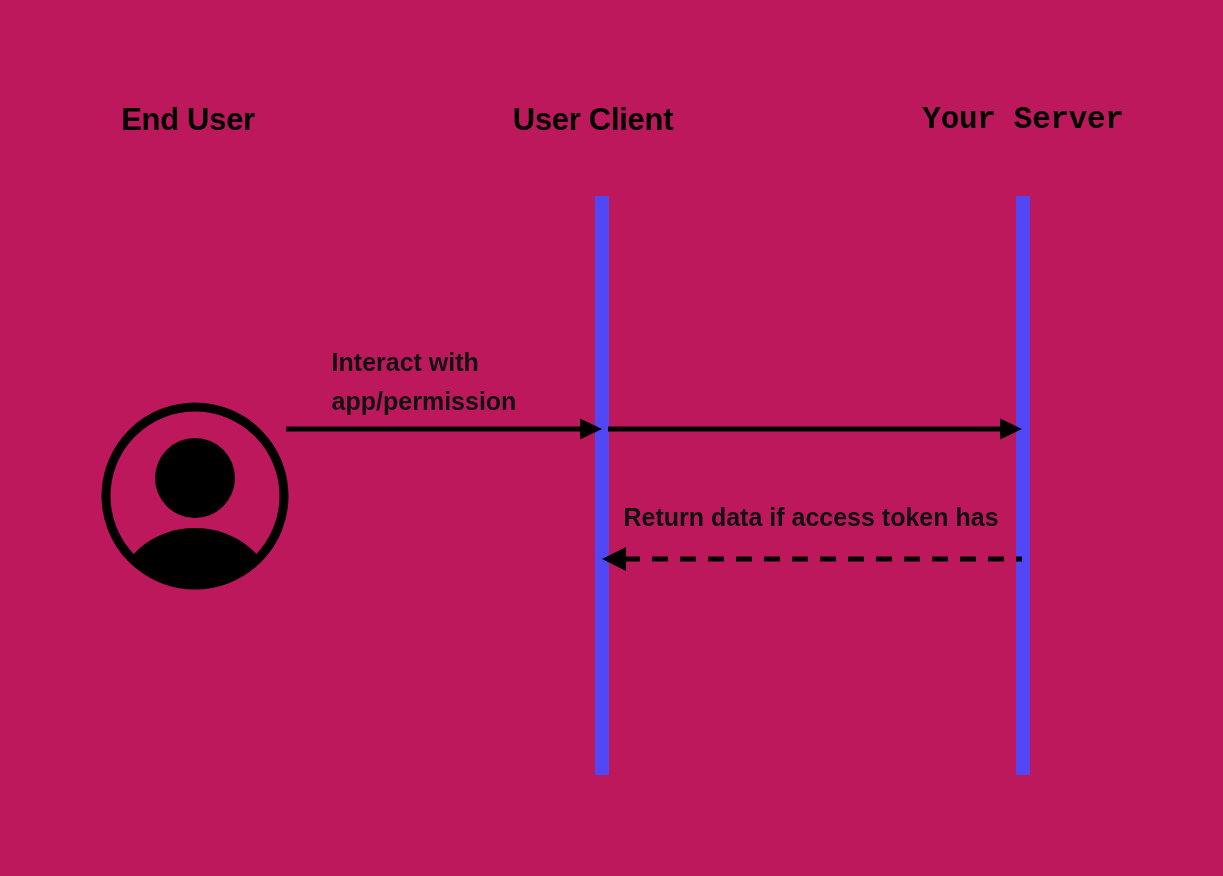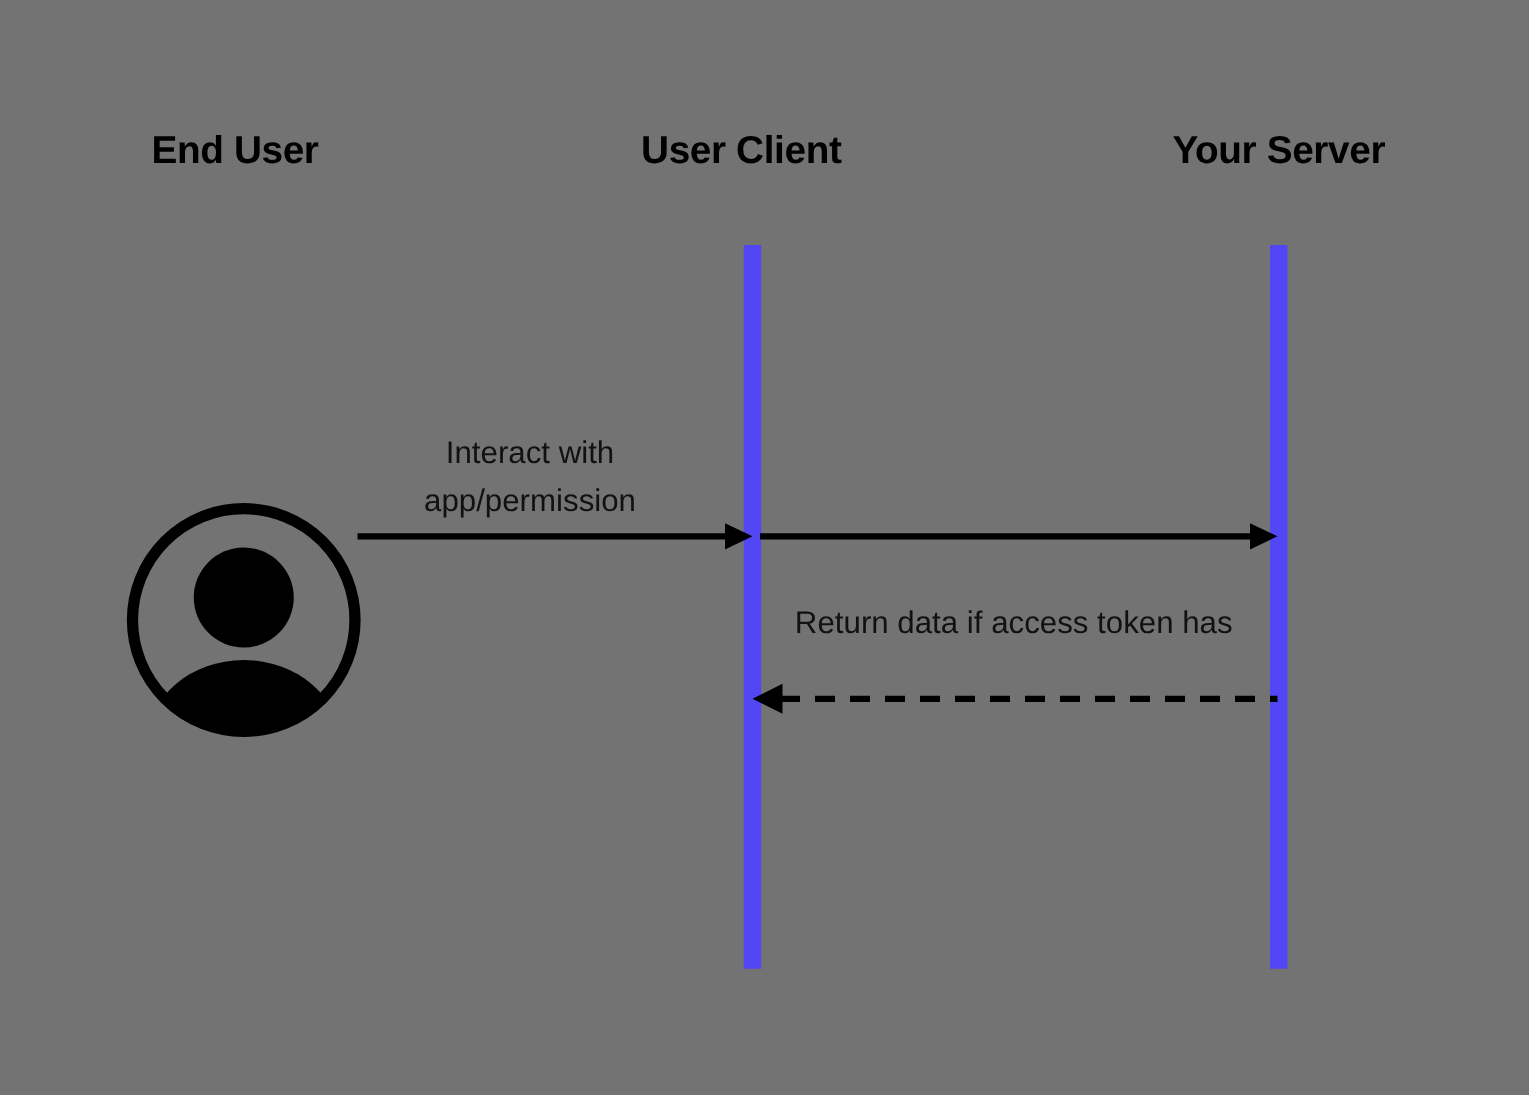--- a/index.html
+++ b/index.html
@@ -28,21 +28,21 @@
     font-size: 31px;
     line-height: 1;
     color: #000000;
     letter-spacing: -0.3px;
     text-align: center;
     white-space: nowrap;
     transform: translateX(-50%);
   }
   #hdr-end-user { left: 188px; top: 104px; }
   #hdr-your-client { left: 593px; top: 104px; }
-  #hdr-your-server { left: 1023px; top: 104px; }
+  #hdr-your-server { left: 1023px; top: 104px; font-family: Liberation Mono, monospace; }
 
   
   .lifeline {
     position: absolute;
     width: 14px;
     top: 196px;
     height: 579px;
   }
   #lifeline-client { left: 595px; }
   #lifeline-server { left: 1016px; }
@@ -54,49 +54,48 @@
     top: 400px;
     width: 192px;
     height: 192px;
   }
   #actor-end-user svg { display: block; width: 192px; height: 192px; }
 
   
   .msg-label {
     position: absolute;
     font-family: "Liberation Sans", "DejaVu Sans", sans-serif;
-    font-weight: 400;
+    font-weight: 700;
     font-size: 25px;
     line-height: 39px;
     color: #111111;
-    text-align: center;
     white-space: nowrap;
     transform: translateX(-50%);
   }
   .msg-label .line { display: block; }
 
   #label-user-to-client { left: 424px; top: 343px; }
   #label-client-to-server { left: 811px; top: 343px; }
-  #label-server-to-client { left: 811px; top: 479px; }
+  #label-server-to-client { left: 811px; top: 498px; }
 
   
   .arrow {
     position: absolute;
     height: 26px;
   }
   .arrow svg { display: block; overflow: visible; }
 
   #arrow-user-to-client  { left: 286px; top: 416px; width: 316px; }
   #arrow-client-to-server{ left: 608px; top: 416px; width: 414px; }
   #arrow-server-to-client{ left: 602px; top: 546px; width: 420px; }
 </style>
 </head>
 <body>
 
-<div id="diagram" style="background: #737373;">
+<div id="diagram" style="background: #be185d;">
 
   <div class="col-header" id="hdr-end-user">End User</div>
 
   <div class="col-header" id="hdr-your-client">User Client</div>
 
   <div class="col-header" id="hdr-your-server">Your Server</div>
 
   <div class="lifeline" id="lifeline-client" style="background: rgb(81, 71, 245);"></div>
 
   <div class="lifeline" id="lifeline-server" style="background: rgb(81, 71, 245);"></div>

